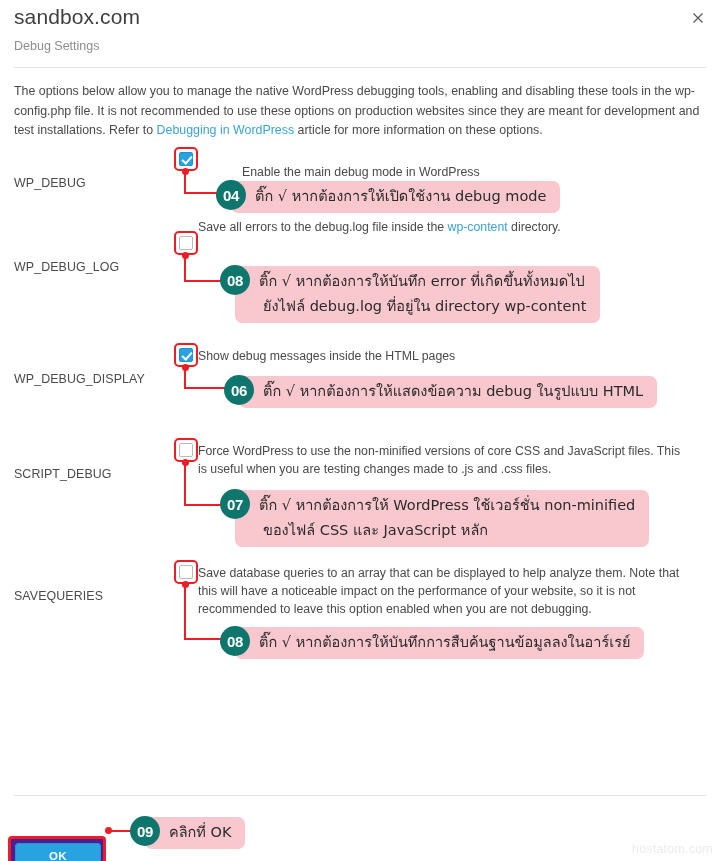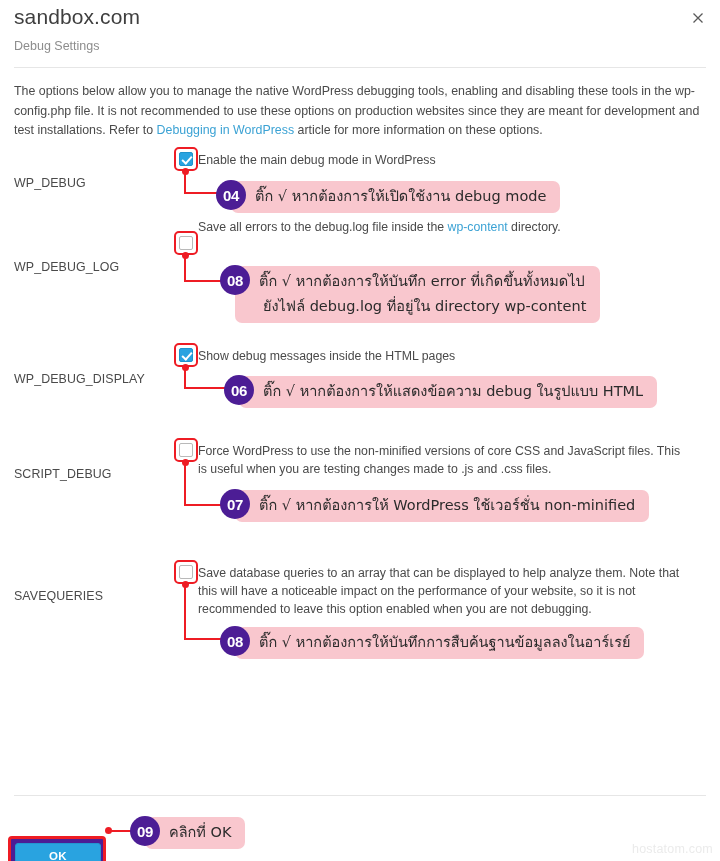--- a/index.html
+++ b/index.html
@@ -79,21 +79,21 @@
   .conn-dot{
     position:absolute;width:7px;height:7px;border-radius:50%;
     background:#ee1c24;
   }
 
   
   .anno{position:absolute;display:flex;align-items:flex-start;}
   .badge{
     position:absolute;left:0;top:0;
     width:30px;height:30px;border-radius:50%;
-    background:#4c1d95;color:#ffffff;
+    background:#0f766e;color:#ffffff;
     font-size:15px;font-weight:700;
     display:flex;align-items:center;justify-content:center;
     z-index:3;letter-spacing:-.3px;
   }
   .pill{
     position:absolute;left:15px;top:1px;
     background:#f9c7ce;
     border-radius:7px;
     padding:3px 14px 4px 24px;
     box-sizing:border-box;
@@ -152,21 +152,21 @@
 
 <div class="intro">
   <span>The options below allow you to manage the native WordPress debugging tools, enabling and disabling these tools in the wp-config.php file. It is not recommended to use these options on production websites since they are meant for development and test installations. Refer to </span><a href="#">Debugging in WordPress</a><span> article for more information on these options.</span>
 </div>
 
 <div class="row">
   <div class="opt-label" style="top:152px;">WP_DEBUG</div>
   <div class="cb-wrap" style="top:147px;">
     <span class="cb on"></span>
   </div>
-  <div class="opt-desc" style="top:151px;width:470px;">Enable the main debug mode in WordPress</div>
+  <div class="opt-desc" style="top:163px;width:470px;margin-left:44px;">Enable the main debug mode in WordPress</div>
 </div>
 
 <div class="conn-dot" style="left:182px;top:168px;"></div>
 <div class="conn-v" style="left:184px;top:171px;height:23px;"></div>
 <div class="conn-h" style="left:184px;top:192px;width:34px;"></div>
 
 <div class="anno" style="left:216px;top:180px;">
   <div class="pill">
     <span class="ptxt">ติ๊ก √ หากต้องการให้เปิดใช้งาน debug mode</span>
   </div>
@@ -220,20 +220,21 @@
   <div class="opt-desc" style="top:442px;width:492px;">Force WordPress to use the non-minified versions of core CSS and JavaScript files. This is useful when you are testing changes made to .js and .css files.</div>
 </div>
 
 <div class="conn-dot" style="left:182px;top:459px;"></div>
 <div class="conn-v" style="left:184px;top:462px;height:44px;"></div>
 <div class="conn-h" style="left:184px;top:504px;width:38px;"></div>
 
 <div class="anno" style="left:220px;top:489px;">
   <div class="pill">
     <span class="ptxt">ติ๊ก √ หากต้องการให้ WordPress ใช้เวอร์ชั่น non-minified</span>
+    <span class="ptxt l2">ของไฟล์ CSS และ JavaScript หลัก</span>
   </div>
   <div class="badge">07</div>
 </div>
 
 <div class="row">
   <div class="opt-label" style="top:565px;">SAVEQUERIES</div>
   <div class="cb-wrap" style="top:560px;">
     <span class="cb off"></span>
   </div>
   <div class="opt-desc" style="top:564px;width:492px;">Save database queries to an array that can be displayed to help analyze them. Note that this will have a noticeable impact on the performance of your website, so it is not recommended to leave this option enabled when you are not debugging.</div>

